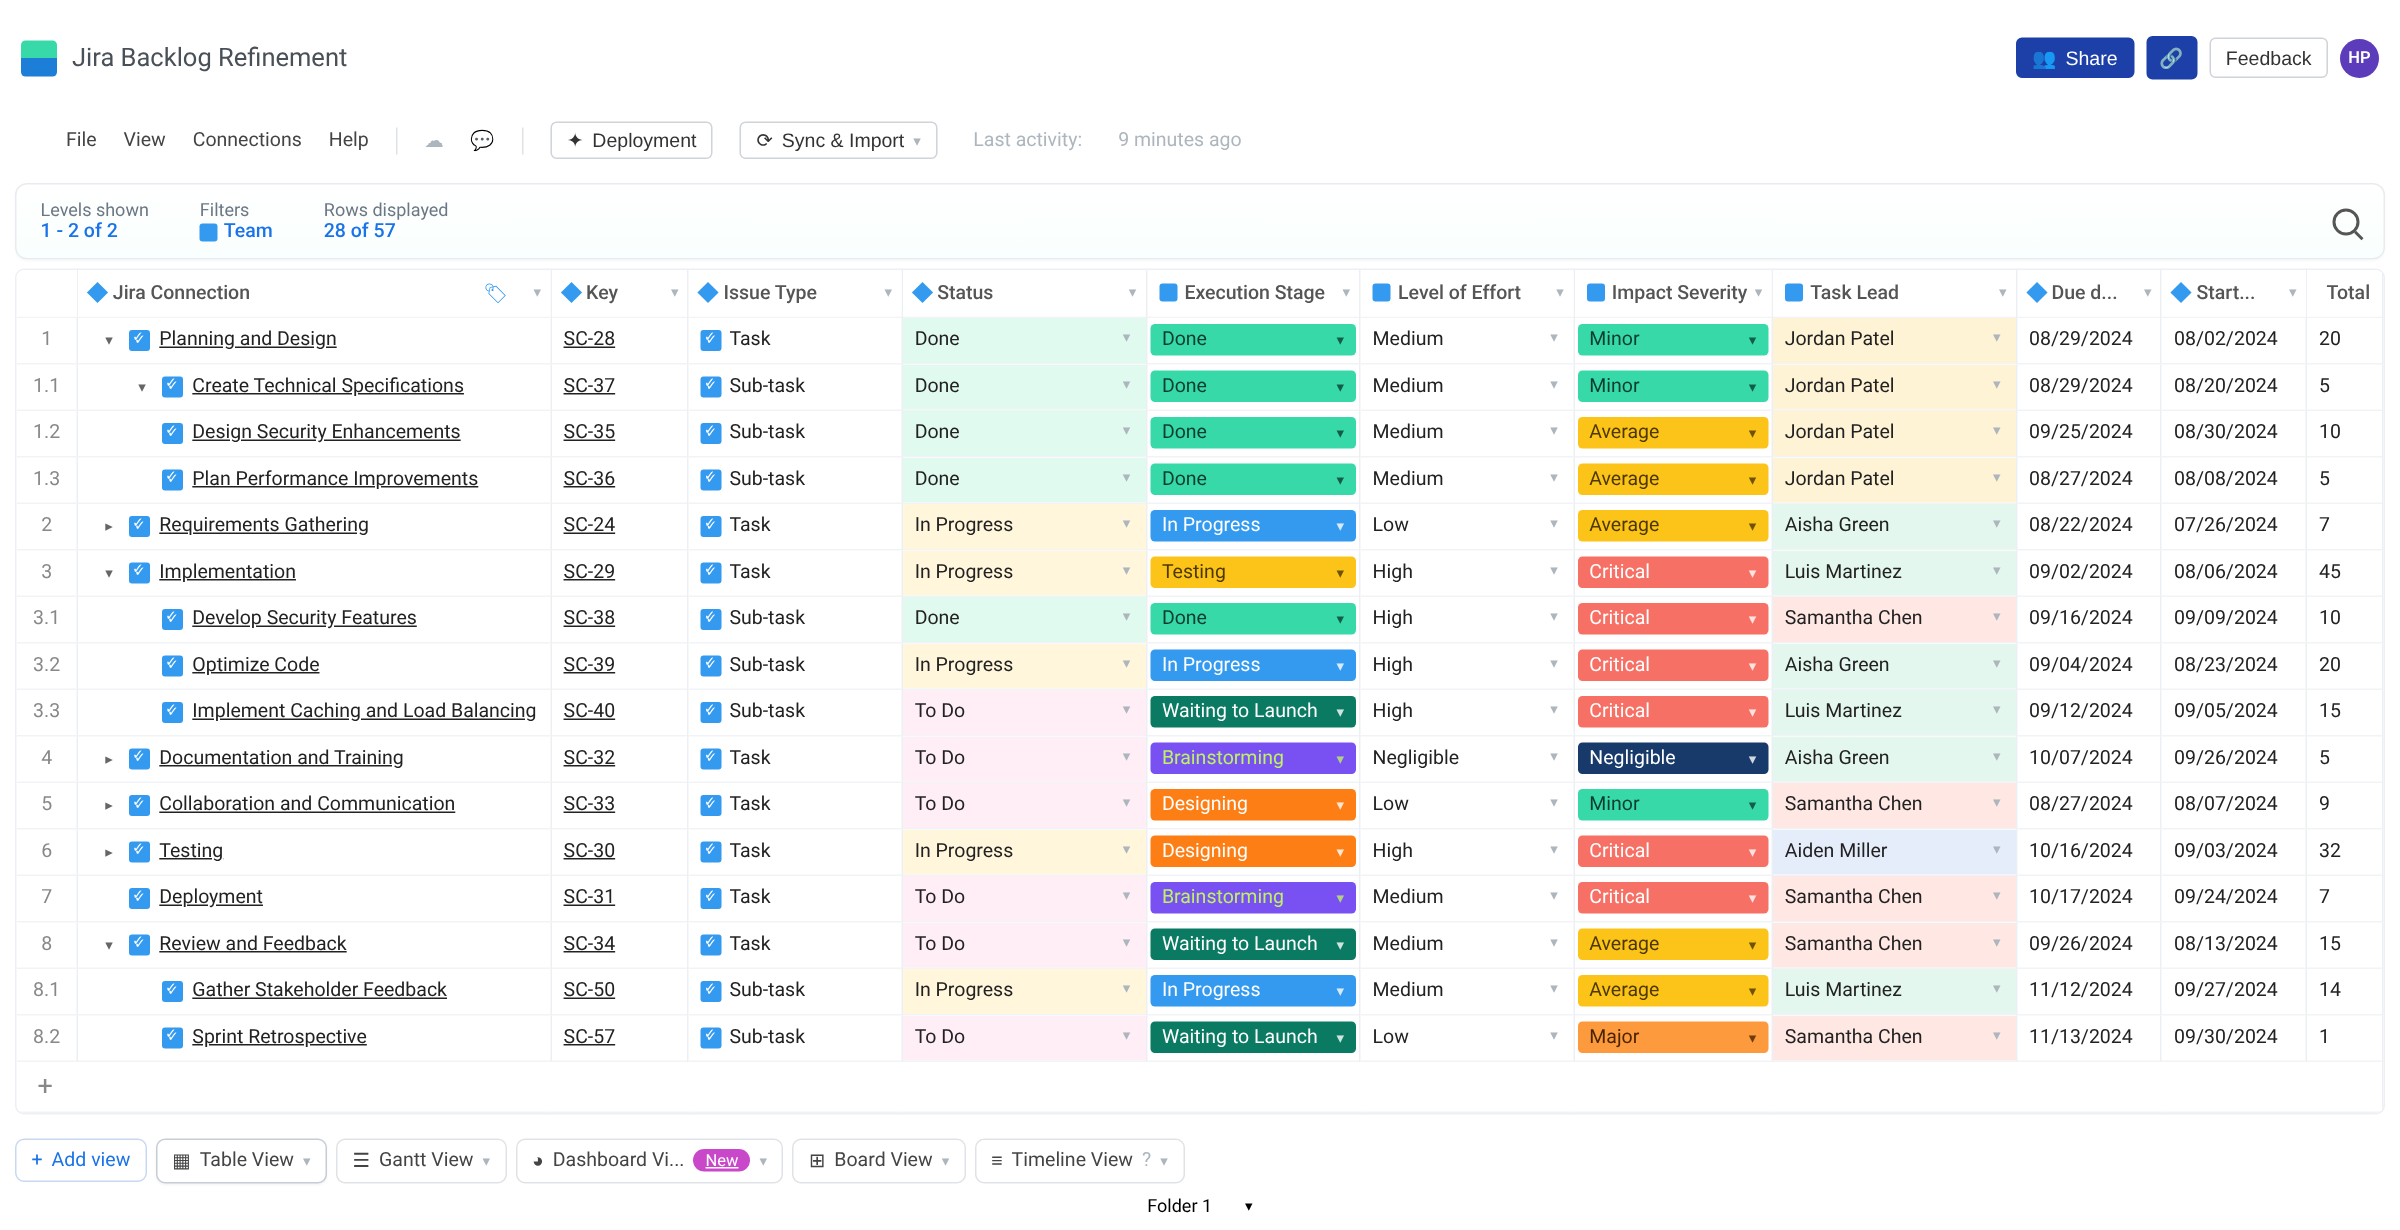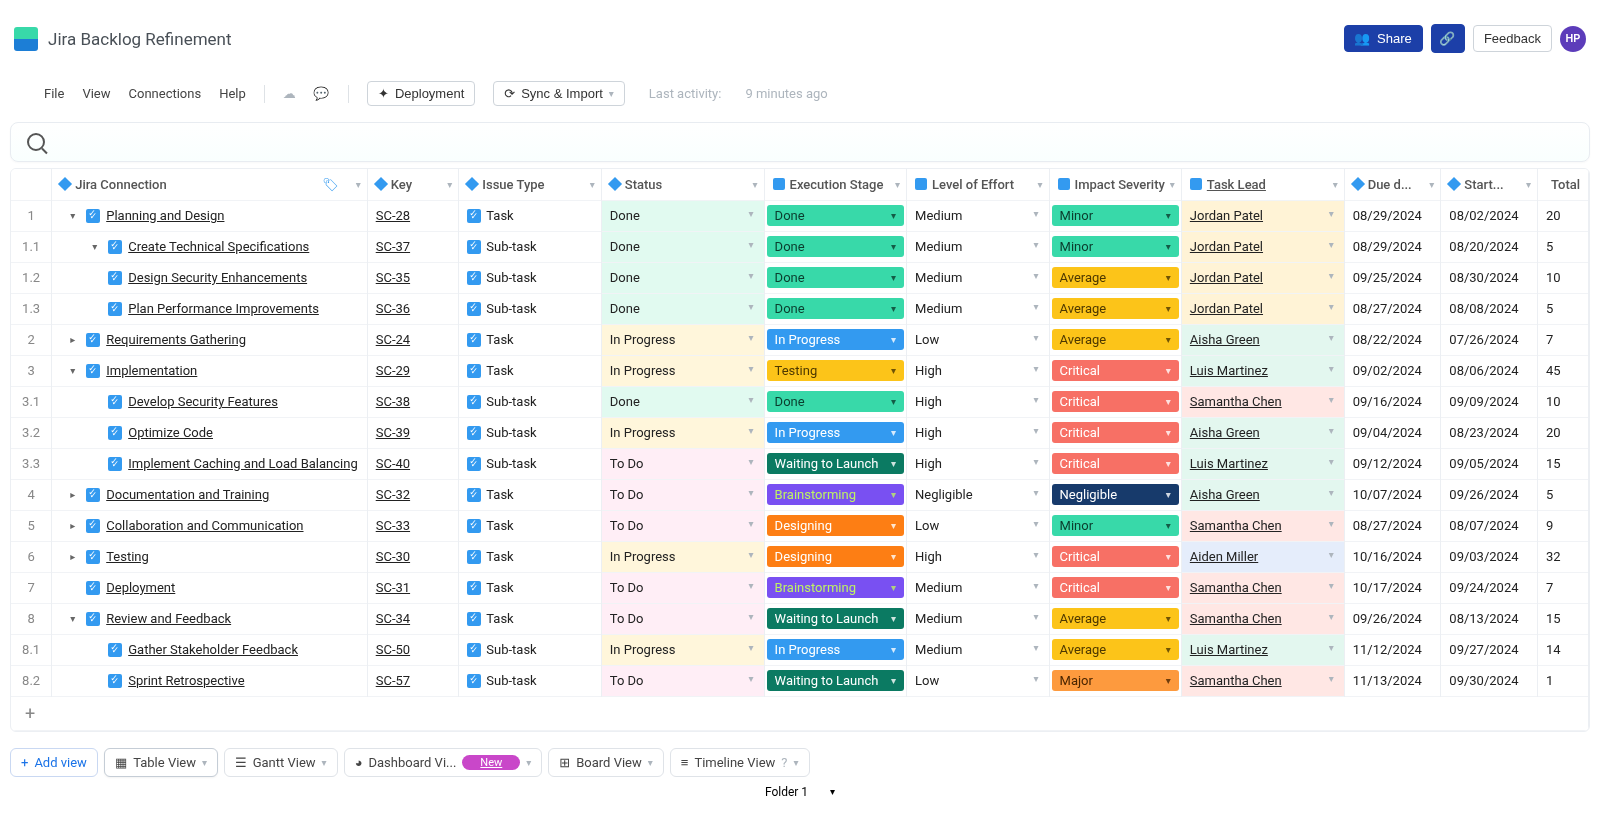--- a/index.html
+++ b/index.html
@@ -27,21 +27,21 @@
 tr { border-bottom:1px solid #f1f3f6;margin-top:32px; }
 th { background:#fff; font-weight:500; color:#555; position:relative; font-size:13px; }
 .col-num { width:40px; text-align:center; color:#888; }
 .col-name { width:310px; }
 .col-key { width:90px; }
 .col-type { width:140px; }
 .col-status { width:160px; }
 .col-exec { width:140px; }
 .col-effort { width:140px; }
 .col-impact { width:130px; }
-.col-lead { width:160px;text-decoration:underline; }
+.col-lead { width:160px; }
 .col-due { width:95px; }
 .col-start { width:95px; }
 .col-total { width:50px; text-align:left; }
 .hdr { display:flex; align-items:center; gap:5px; }
 .hdr .sq { width:12px; height:12px; border-radius:2px; }
 .sq-blue { background:#339af0; }
 .sq-check { background:#339af0; position:relative; }
 .sq-check::after { content:"✓"; color:#fff; font-size:9px; position:absolute; top:-1px; left:2px; }
 .diamond { width:10px; height:10px; background:#339af0; transform:rotate(45deg); }
 .caret { color:#adb5bd; position:absolute; right:6px; top:50%; transform:translateY(-50%); font-size:10px; }
@@ -75,21 +75,21 @@
 .ld-y { background:#fff3d6; }
 .ld-g { background:#e3f7ef; }
 .ld-p { background:#ffe7e4; }
 .ld-b { background:#e5edfb; }
 .plus-row td { color:#888; font-size:18px; padding-left:14px; }
 
 .bottom { padding:8px 10px 4px 10px; display:flex; align-items:center; gap:6px; }
 .tab { border:1px solid #dfe3e8; background:#fff; padding:6px 10px; border-radius:6px; display:flex; align-items:center; gap:6px; font-size:13px; color:#444; cursor:pointer; }
 .tab.active { border-color:#c5cdd6; background:#fff; box-shadow:0 1px 2px rgba(0,0,0,.05); }
 .tab .caret-sm { color:#adb5bd; font-size:10px; }
-.badge-new { background:#c947c9; color:#fff; border-radius:10px; padding:1px 18px; font-size:11px;text-decoration:underline; }
+.badge-new { background:#c947c9; color:#fff; border-radius:10px; padding:1px 8px; font-size:11px;text-decoration:underline; }
 .footer { text-align:center; padding:4px; color:#000000; font-size:12px; display:flex; justify-content:center; align-items:center; gap:22px; }
 .search-icon { width:18px; height:18px; border:2px solid #555; border-radius:50%; position:relative; cursor:pointer; }
 .search-icon::after { content:""; position:absolute; width:7px; height:2px; background:#555; bottom:-3px; right:-5px; transform:rotate(45deg); }
 </style>
 </head>
 <body>
 
 <div class="topbar">
   <div class="topbar-left">
     <div class="app-logo"></div>
@@ -124,20 +124,37 @@
   <button class="btn">
     <span>⟳</span>
     <span>Sync &amp; Import</span>
     <span style="color:#adb5bd;font-size:10px;">▾</span>
   </button>
   <span class="last-act">Last activity:</span>
   <span class="last-act">9 minutes ago</span>
 </div>
 
 <div class="summary-card">
+  <div class="summary-left">
+    <div class="summary-block">
+      <div class="lbl">Levels shown</div>
+      <div class="val">1 - 2 of 2</div>
+    </div>
+    <div class="summary-block">
+      <div class="lbl">Filters</div>
+      <div class="val">
+          <span class="sq sq-blue" style="width:12px;height:12px;border-radius:2px;"></span>
+          <span>Team</span>
+        </div>
+    </div>
+    <div class="summary-block">
+      <div class="lbl">Rows displayed</div>
+      <div class="val">28 of 57</div>
+    </div>
+  </div>
   <div class="search-icon"></div>
 </div>
 
 <div class="table-wrap">
 <table>
   <thead>
     <tr>
       <th class="col-num"></th>
       <th class="col-name">
         <div class="hdr">

